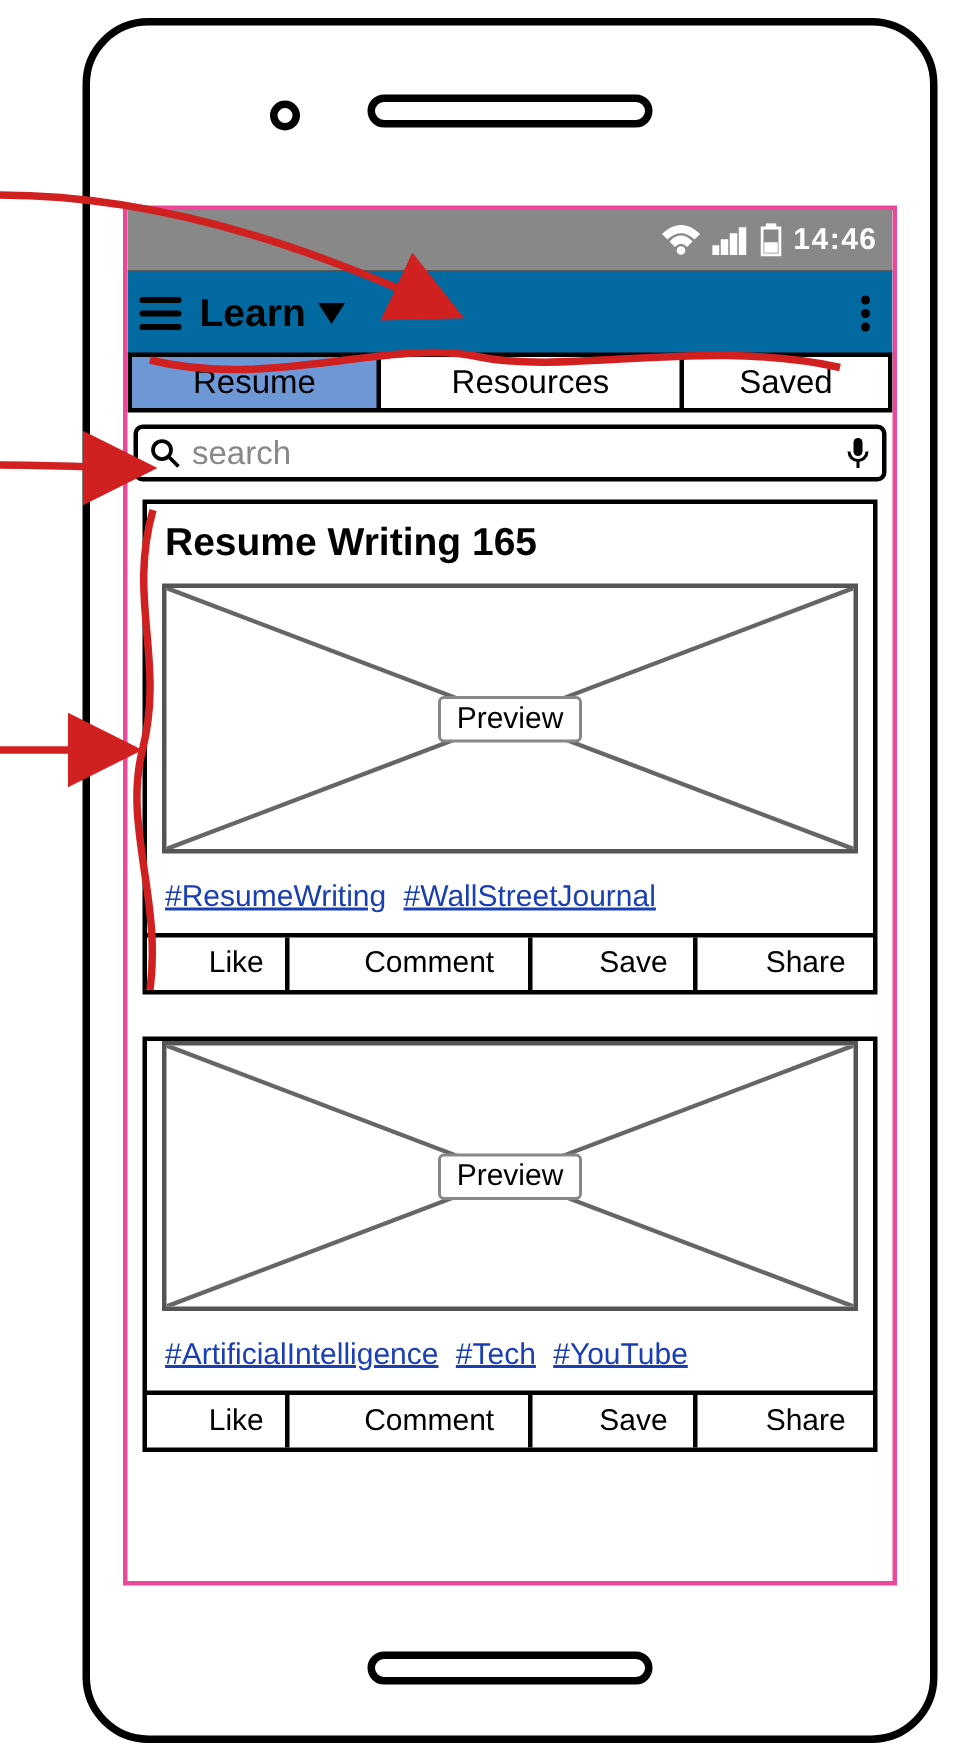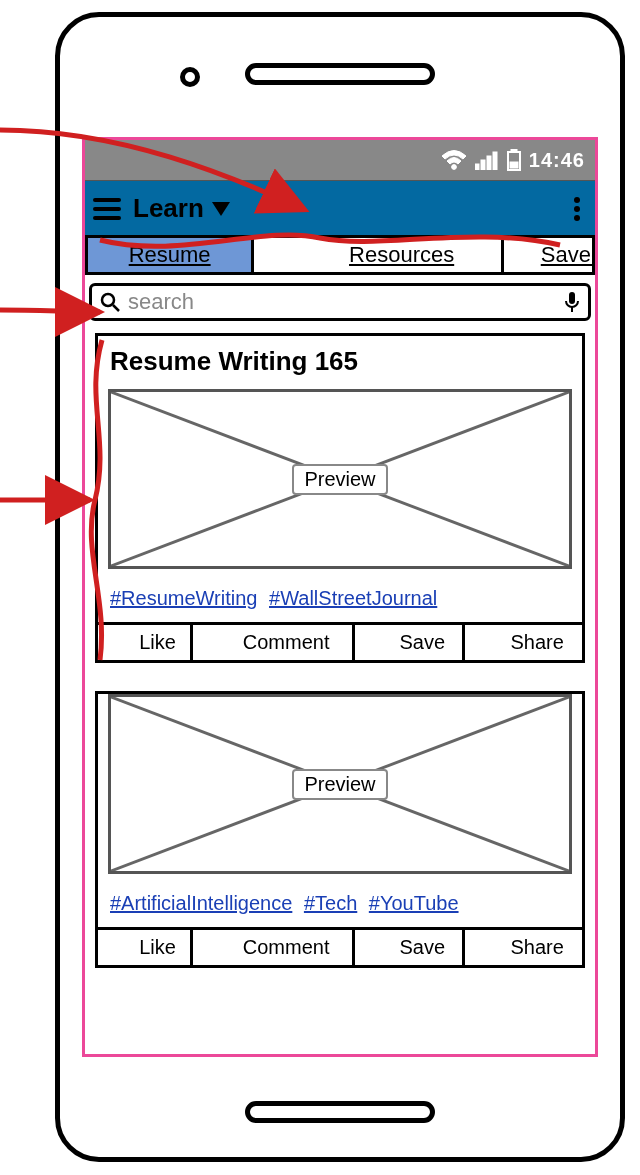--- a/index.html
+++ b/index.html
@@ -50,24 +50,24 @@
   }
   .hamburger { width:28px; height:22px; display:flex; flex-direction:column; justify-content:space-between; cursor:pointer;}
   .hamburger span{ display:block; height:4px; background:#000; border-radius:2px;}
   .app-title { font-size:26px; font-weight:600; display:flex; align-items:center; gap:8px; cursor:pointer;}
   .tri-down { width:0;height:0;border-left:9px solid transparent;border-right:9px solid transparent;border-top:14px solid #000;}
   .kebab { margin-left:auto; width:20px; display:flex; flex-direction:column; align-items:center; gap:3px; cursor:pointer; padding:6px;}
   .kebab span{ width:6px;height:6px;background:#000;border-radius:50%;}
 
   
   .tabs { display:flex; border:3px solid #000; margin: -1px 0 0 0;}
-  .tab { flex:0 0 auto; text-align:center; font-size:22px; padding:4px 0; border-right:3px solid #000; cursor:pointer;text-decoration:underline;}
+  .tab { flex:0 0 auto; text-align:center; font-size:22px; padding:4px 0; border-right:3px solid #000; cursor:pointer;}
   .tab:last-child{ border-right:none;}
   .tab.active{ background:#6e97d6; }
-  .tab.t0{ width:33%; } .tab.t1{ width:40%;margin-left:48px; } .tab.t2{ width:27%; }
+  .tab.t0{ width:33%; } .tab.t1{ width:40%; } .tab.t2{ width:27%; }
 
   
   .searchbar {
     margin:8px 4px; border:3px solid #000; border-radius:6px;
     display:flex; align-items:center; padding:2px 8px; gap:8px; height:38px;
   }
   .searchbar input {
     flex:1; border:none; outline:none; font-size:22px; color:#0c4a6e;
     font-family: inherit; background:transparent;
   }

